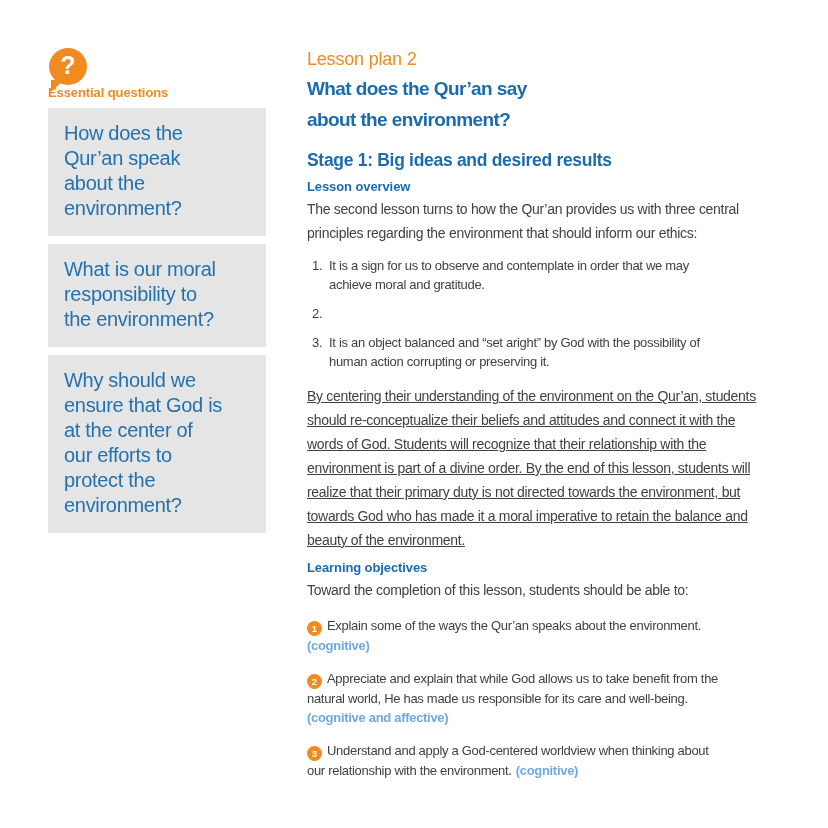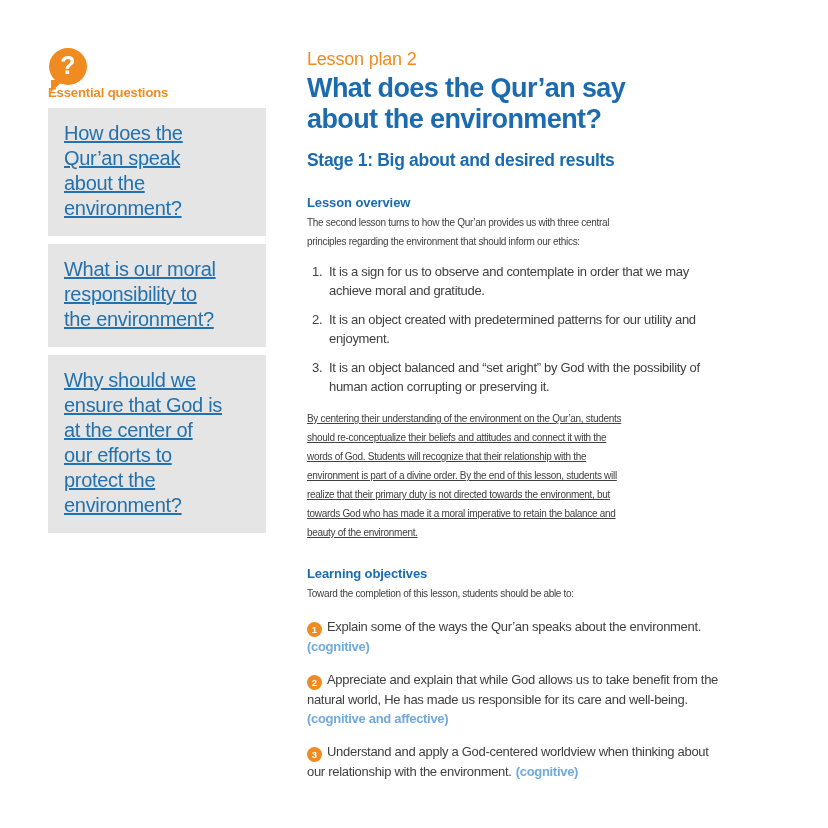--- a/index.html
+++ b/index.html
@@ -35,43 +35,43 @@
     color:#fff;font-size:25px;font-weight:bold;line-height:1;margin-top:-2px;
   }
   .sidebar-label{
     color:var(--orange);
     font-size:13px;font-weight:bold;letter-spacing:-0.1px;
   }
   .question-card{
     background:var(--box);margin-top:8px;
     padding:13px 14px 15px 16px;
     color:var(--q-blue);font-size:20px;line-height:25px;
-    letter-spacing:-0.3px;white-space:pre-line;text-decoration:underline;
+    letter-spacing:-0.3px;white-space:pre-line;
   }
   .question-card:first-of-type{margin-top:9px;}
 
   
   .main{width:492px;padding-top:1px;}
   .kicker{
     color:var(--orange);font-size:18px;line-height:20px;letter-spacing:-0.2px;
   }
   h1.page-title{
-    color:var(--blue);font-size:27px;line-height:31px;
+    color:var(--blue);font-size:19px;line-height:31px;
     letter-spacing:-0.6px;margin-top:4px;white-space:pre-line;
   }
   .stage{
     color:var(--blue);font-size:17.5px;font-weight:bold;
     letter-spacing:-0.3px;margin-top:15px;
   }
   .subhead{
     color:var(--blue);font-size:13px;font-weight:bold;
-    letter-spacing:-0.1px;margin-top:24px;
+    letter-spacing:-0.1px;margin-top:8px;
   }
   .para{
-    font-size:10px;line-height:19px;letter-spacing:-0.3px;
+    font-size:14px;line-height:24px;letter-spacing:-0.3px;
     margin-top:3px;white-space:pre-line;
   }
   .principles{margin-top:11px;margin-left:5px;}
   .principle{display:flex;margin-bottom:10px;font-size:13px;line-height:19px;letter-spacing:-0.3px;}
   .principle .num{flex-shrink:0;width:17px;}
   .principle .ptext{white-space:pre-line;}
   .summary{margin-top:13px;text-decoration:underline;}
   .objective{margin-top:14px;font-size:13px;line-height:19px;letter-spacing:-0.3px;}
   .badge{
     display:inline-flex;align-items:center;justify-content:center;
@@ -108,36 +108,34 @@
 at the center of
 our efforts to
 protect the
 environment?</div>
   </aside>
 
   <section class="main">
     <div class="kicker">Lesson plan 2</div>
     <h1 class="page-title">What does the Qur’an say
 about the environment?</h1>
-    <div class="stage">Stage 1: Big about and desired results</div>
+    <div class="stage">Stage 1: Big ideas and desired results</div>
 
     <div class="subhead">Lesson overview</div>
     <p class="para">The second lesson turns to how the Qur’an provides us with three central
 principles regarding the environment that should inform our ethics:</p>
 
     <div class="principles">
       <div class="principle">
         <span class="num">1.</span>
         <span class="ptext">It is a sign for us to observe and contemplate in order that we may
 achieve moral and gratitude.</span>
       </div>
       <div class="principle">
         <span class="num">2.</span>
-        <span class="ptext">It is an object created with predetermined patterns for our utility and
-enjoyment.</span>
       </div>
       <div class="principle">
         <span class="num">3.</span>
         <span class="ptext">It is an object balanced and “set aright” by God with the possibility of
 human action corrupting or preserving it.</span>
       </div>
     </div>
 
     <p class="para summary">By centering their understanding of the environment on the Qur’an, students
 should re-conceptualize their beliefs and attitudes and connect it with the

